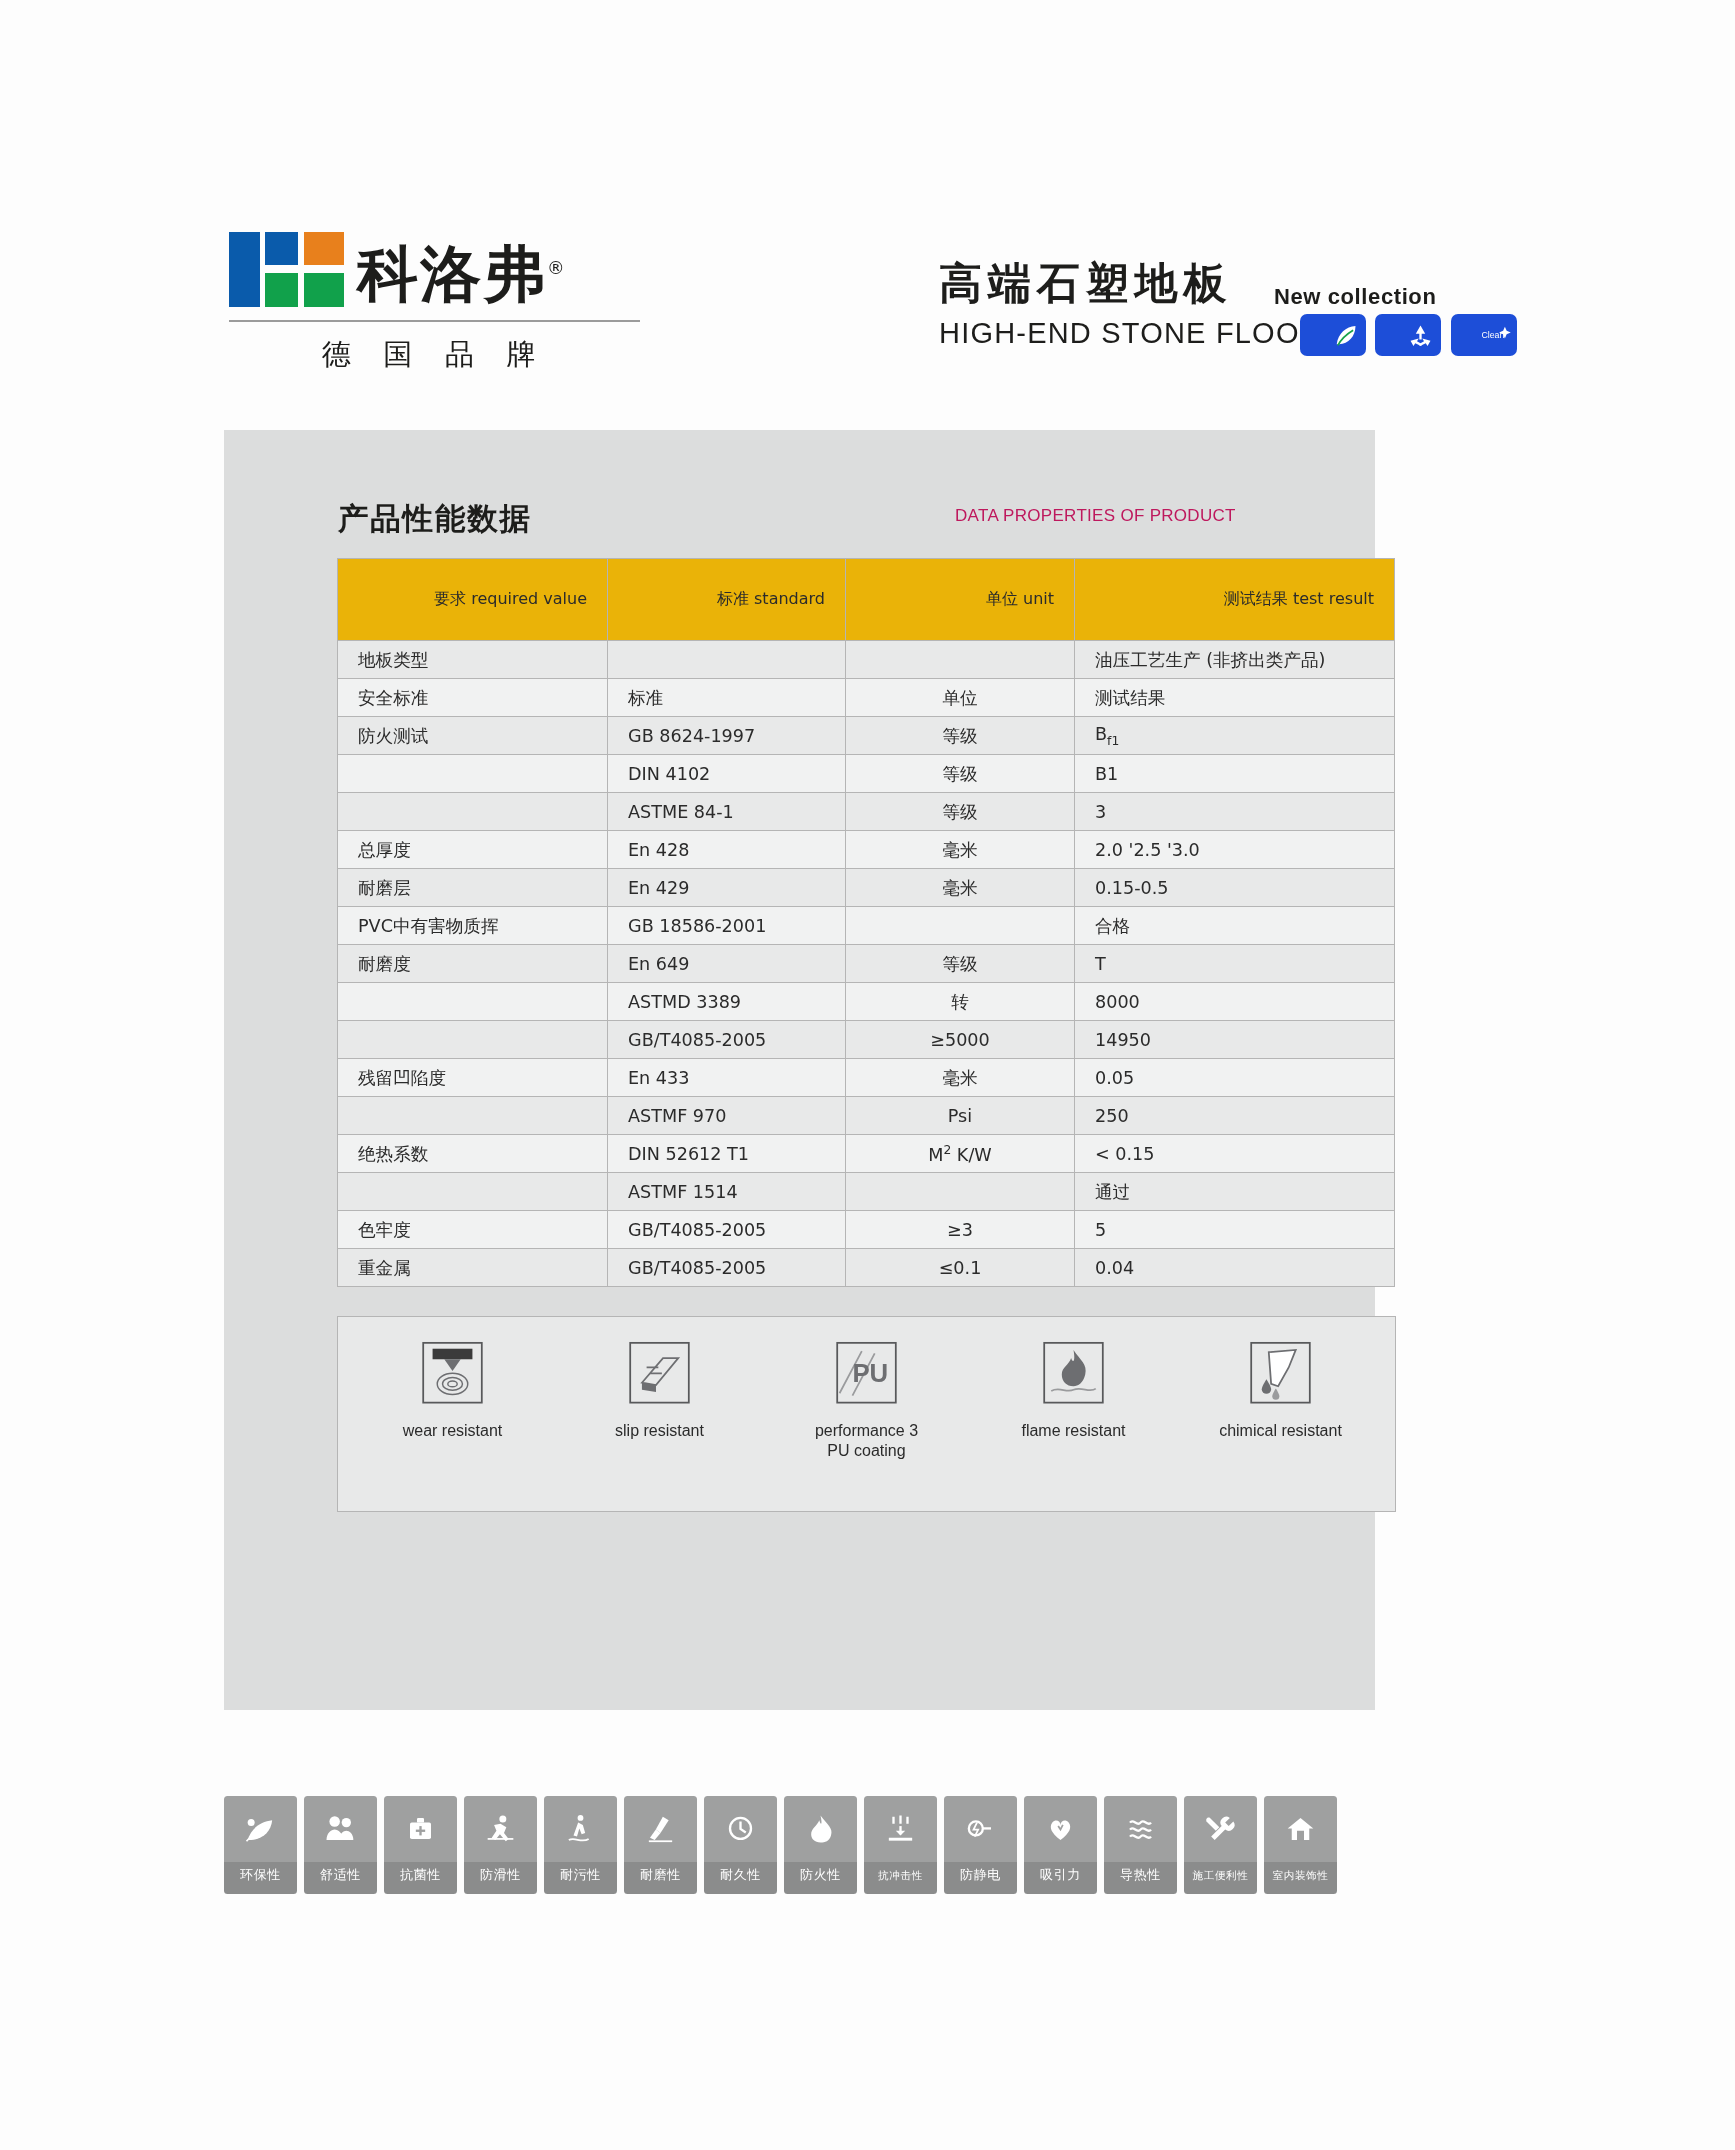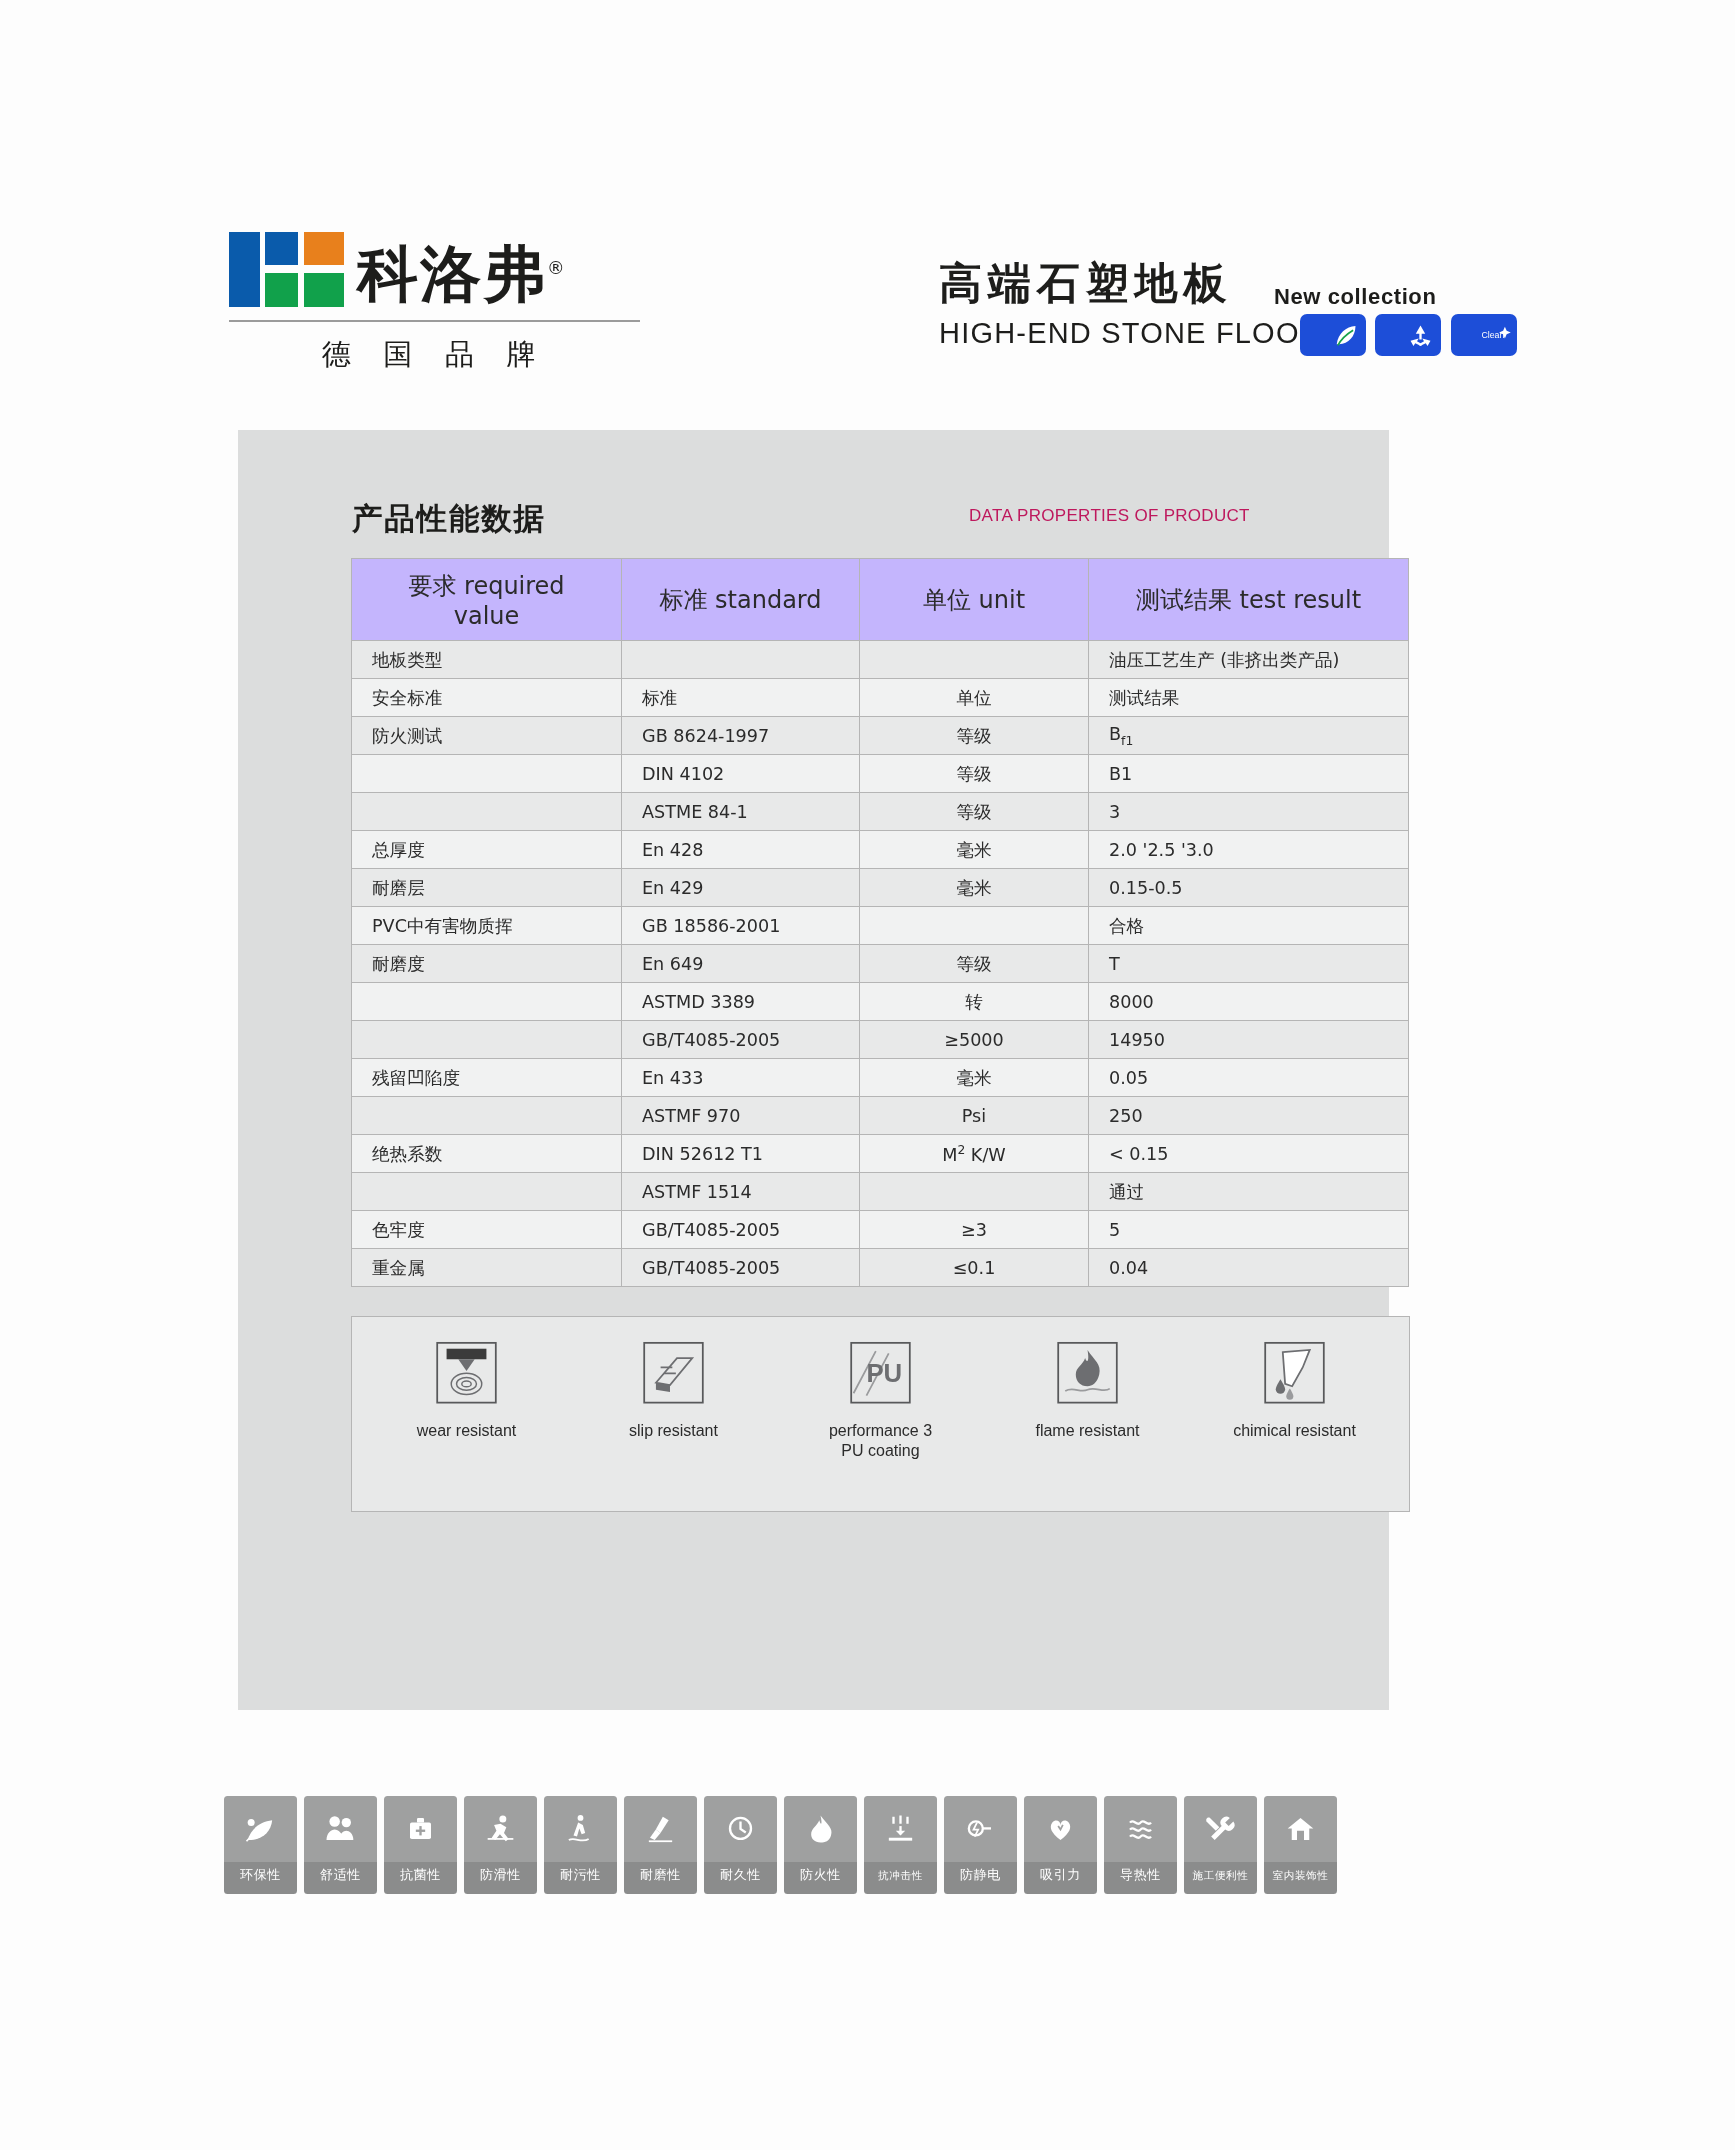--- a/index.html
+++ b/index.html
@@ -131,21 +131,21 @@
     align-items: center;
     justify-content: center;
     color: #fff;
     padding-left: 24px;
   }
   .badge svg { display: block; }
 
   
   .panel {
     position: absolute;
-    left: 238px;
+    left: 224px;
     top: 430px;
     width: 1151px;
     height: 1280px;
     background: #dcdddd;
   }
   .panel-title-cn {
     position: absolute;
     left: 114px;
     top: 69px;
     font-family: "DejaVu Sans", sans-serif;
@@ -184,24 +184,24 @@
   table.data th, table.data td {
     border: 0.6px solid #b5b5b5;
     padding: 0 20px;
     font-size: 17.6px;
     color: #2b2b2b;
     font-family: "DejaVu Sans", sans-serif;
     vertical-align: middle;
   }
   table.data thead th {
     height: 81px;
-    background: #c4b5fd;
+    background: #eab308;
     font-weight: normal;
-    font-size: 24px;
-    text-align: center;
+    font-size: 16px;
+    text-align: right;
   }
   table.data tbody td {
     height: 37px;
     text-align: left;
     background: #e8e9e9;
   }
   table.data tbody tr.alt td {
     background: #f1f2f2;
   }
   table.data tbody td.ctr { text-align: center; }

